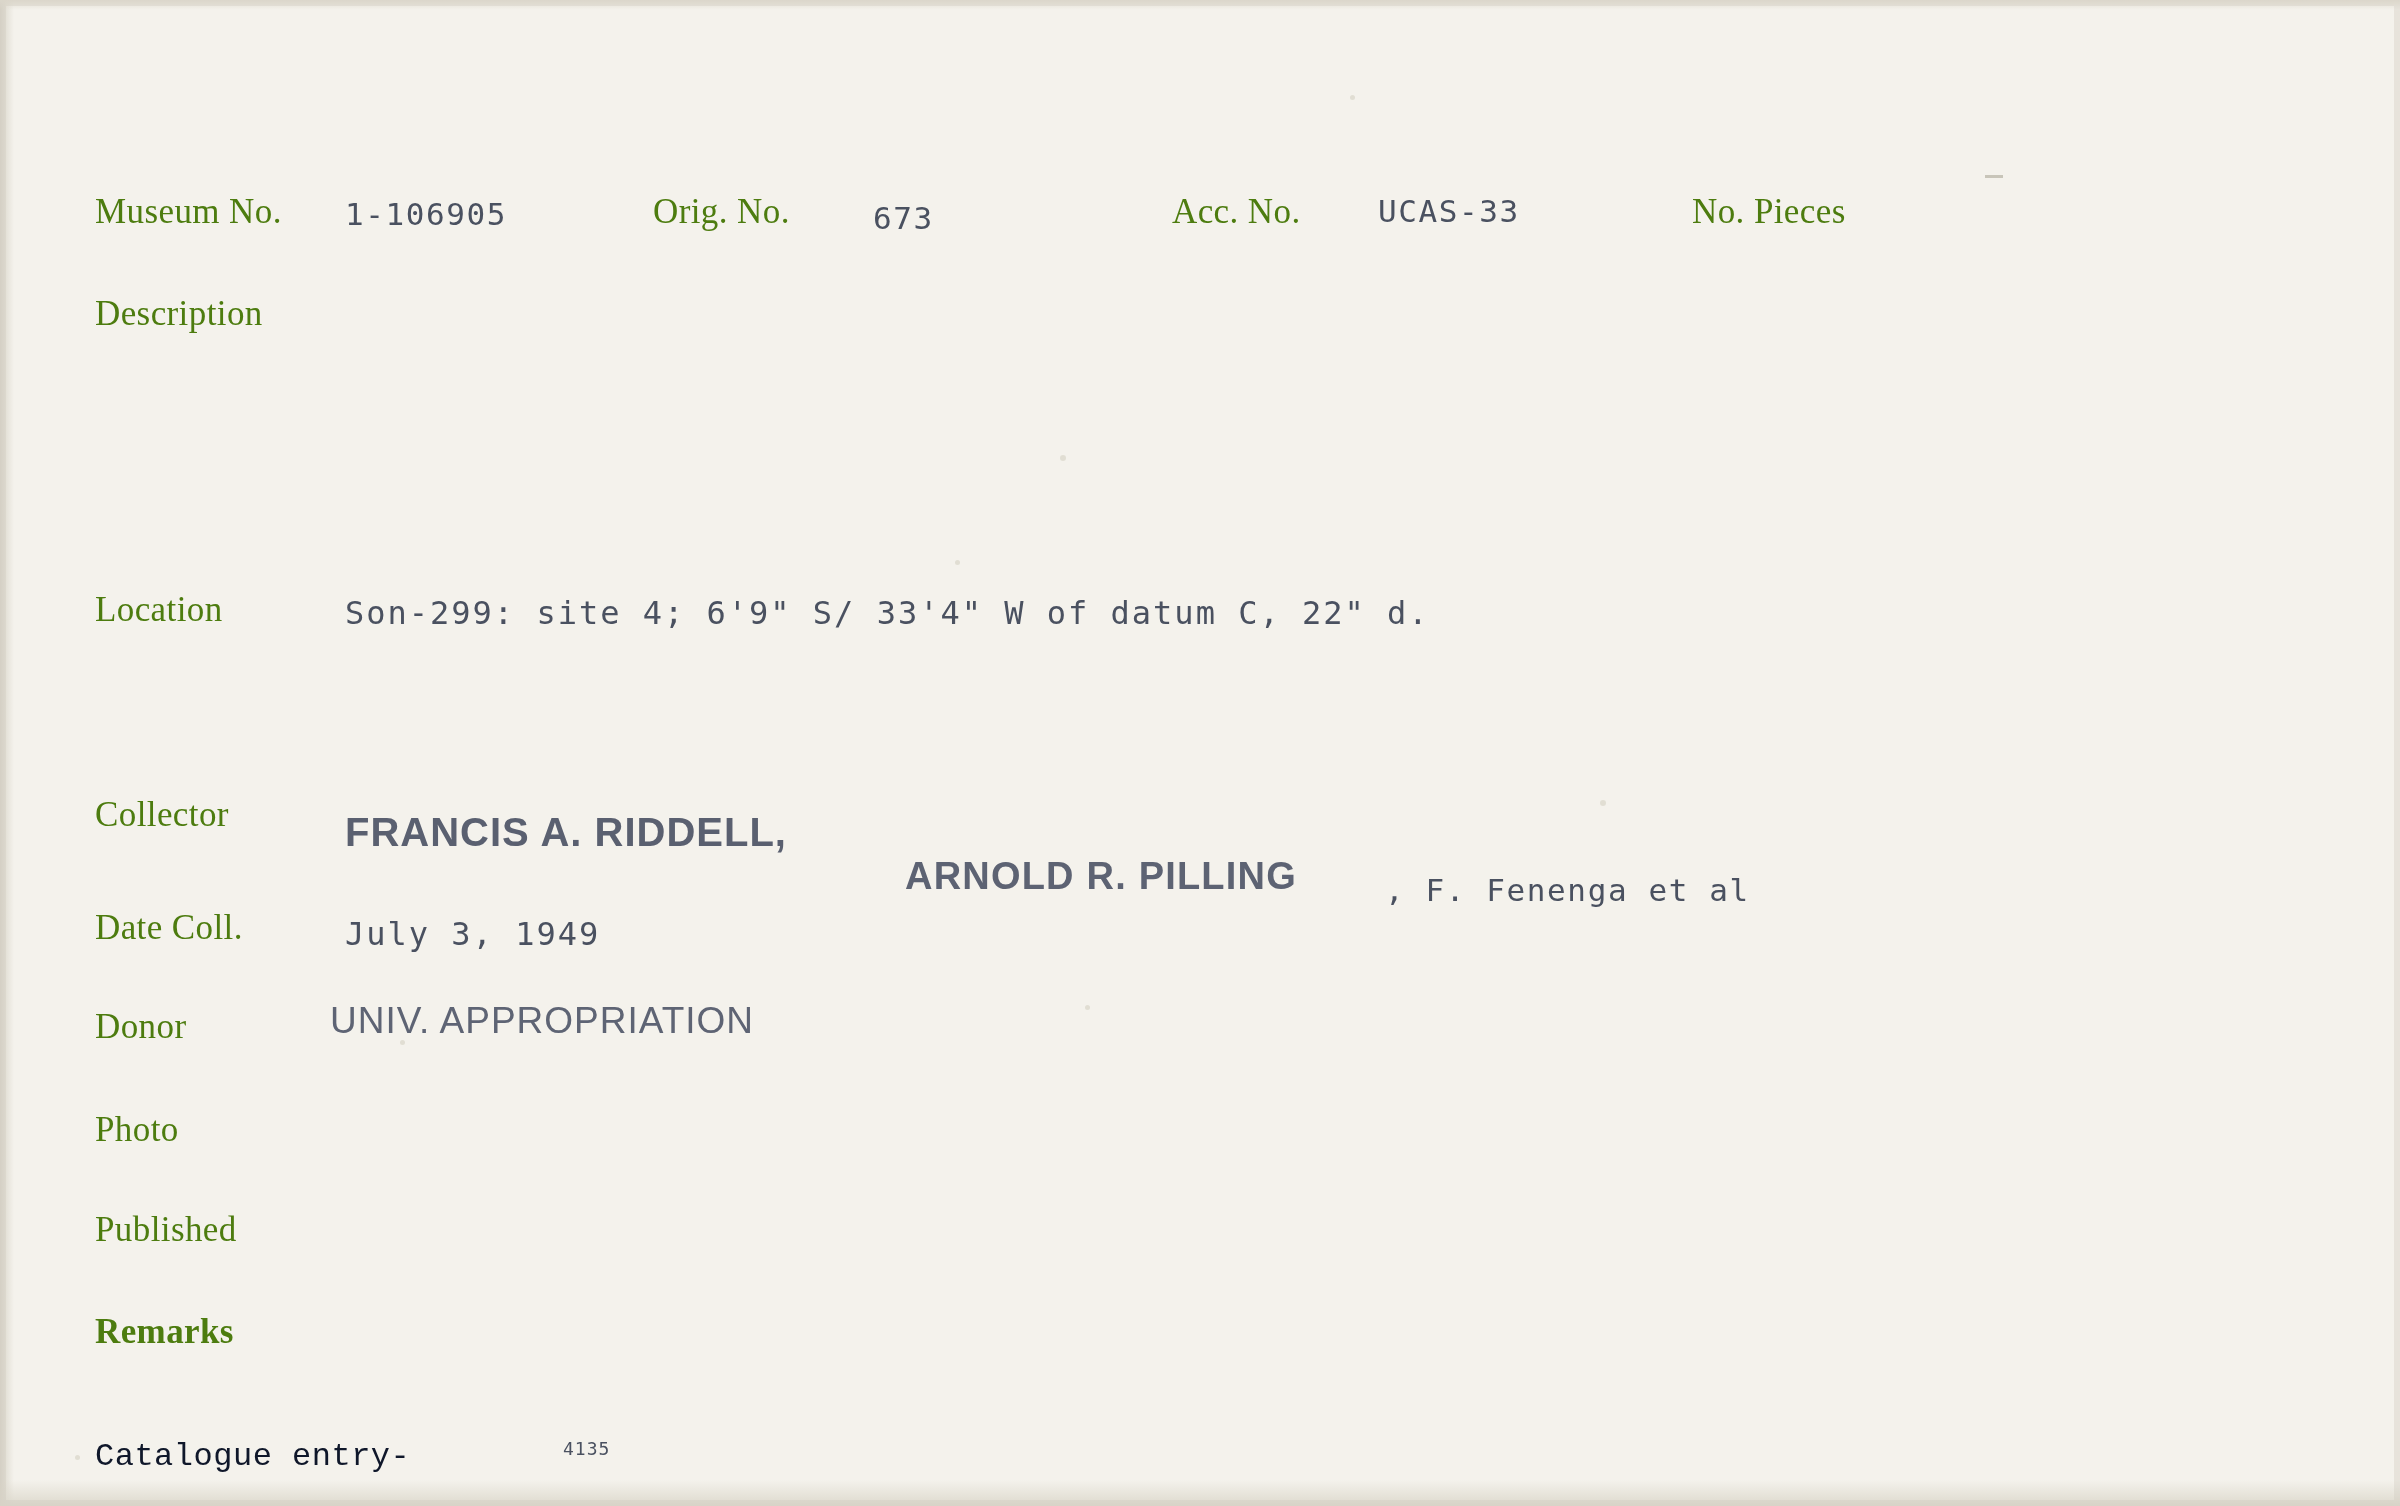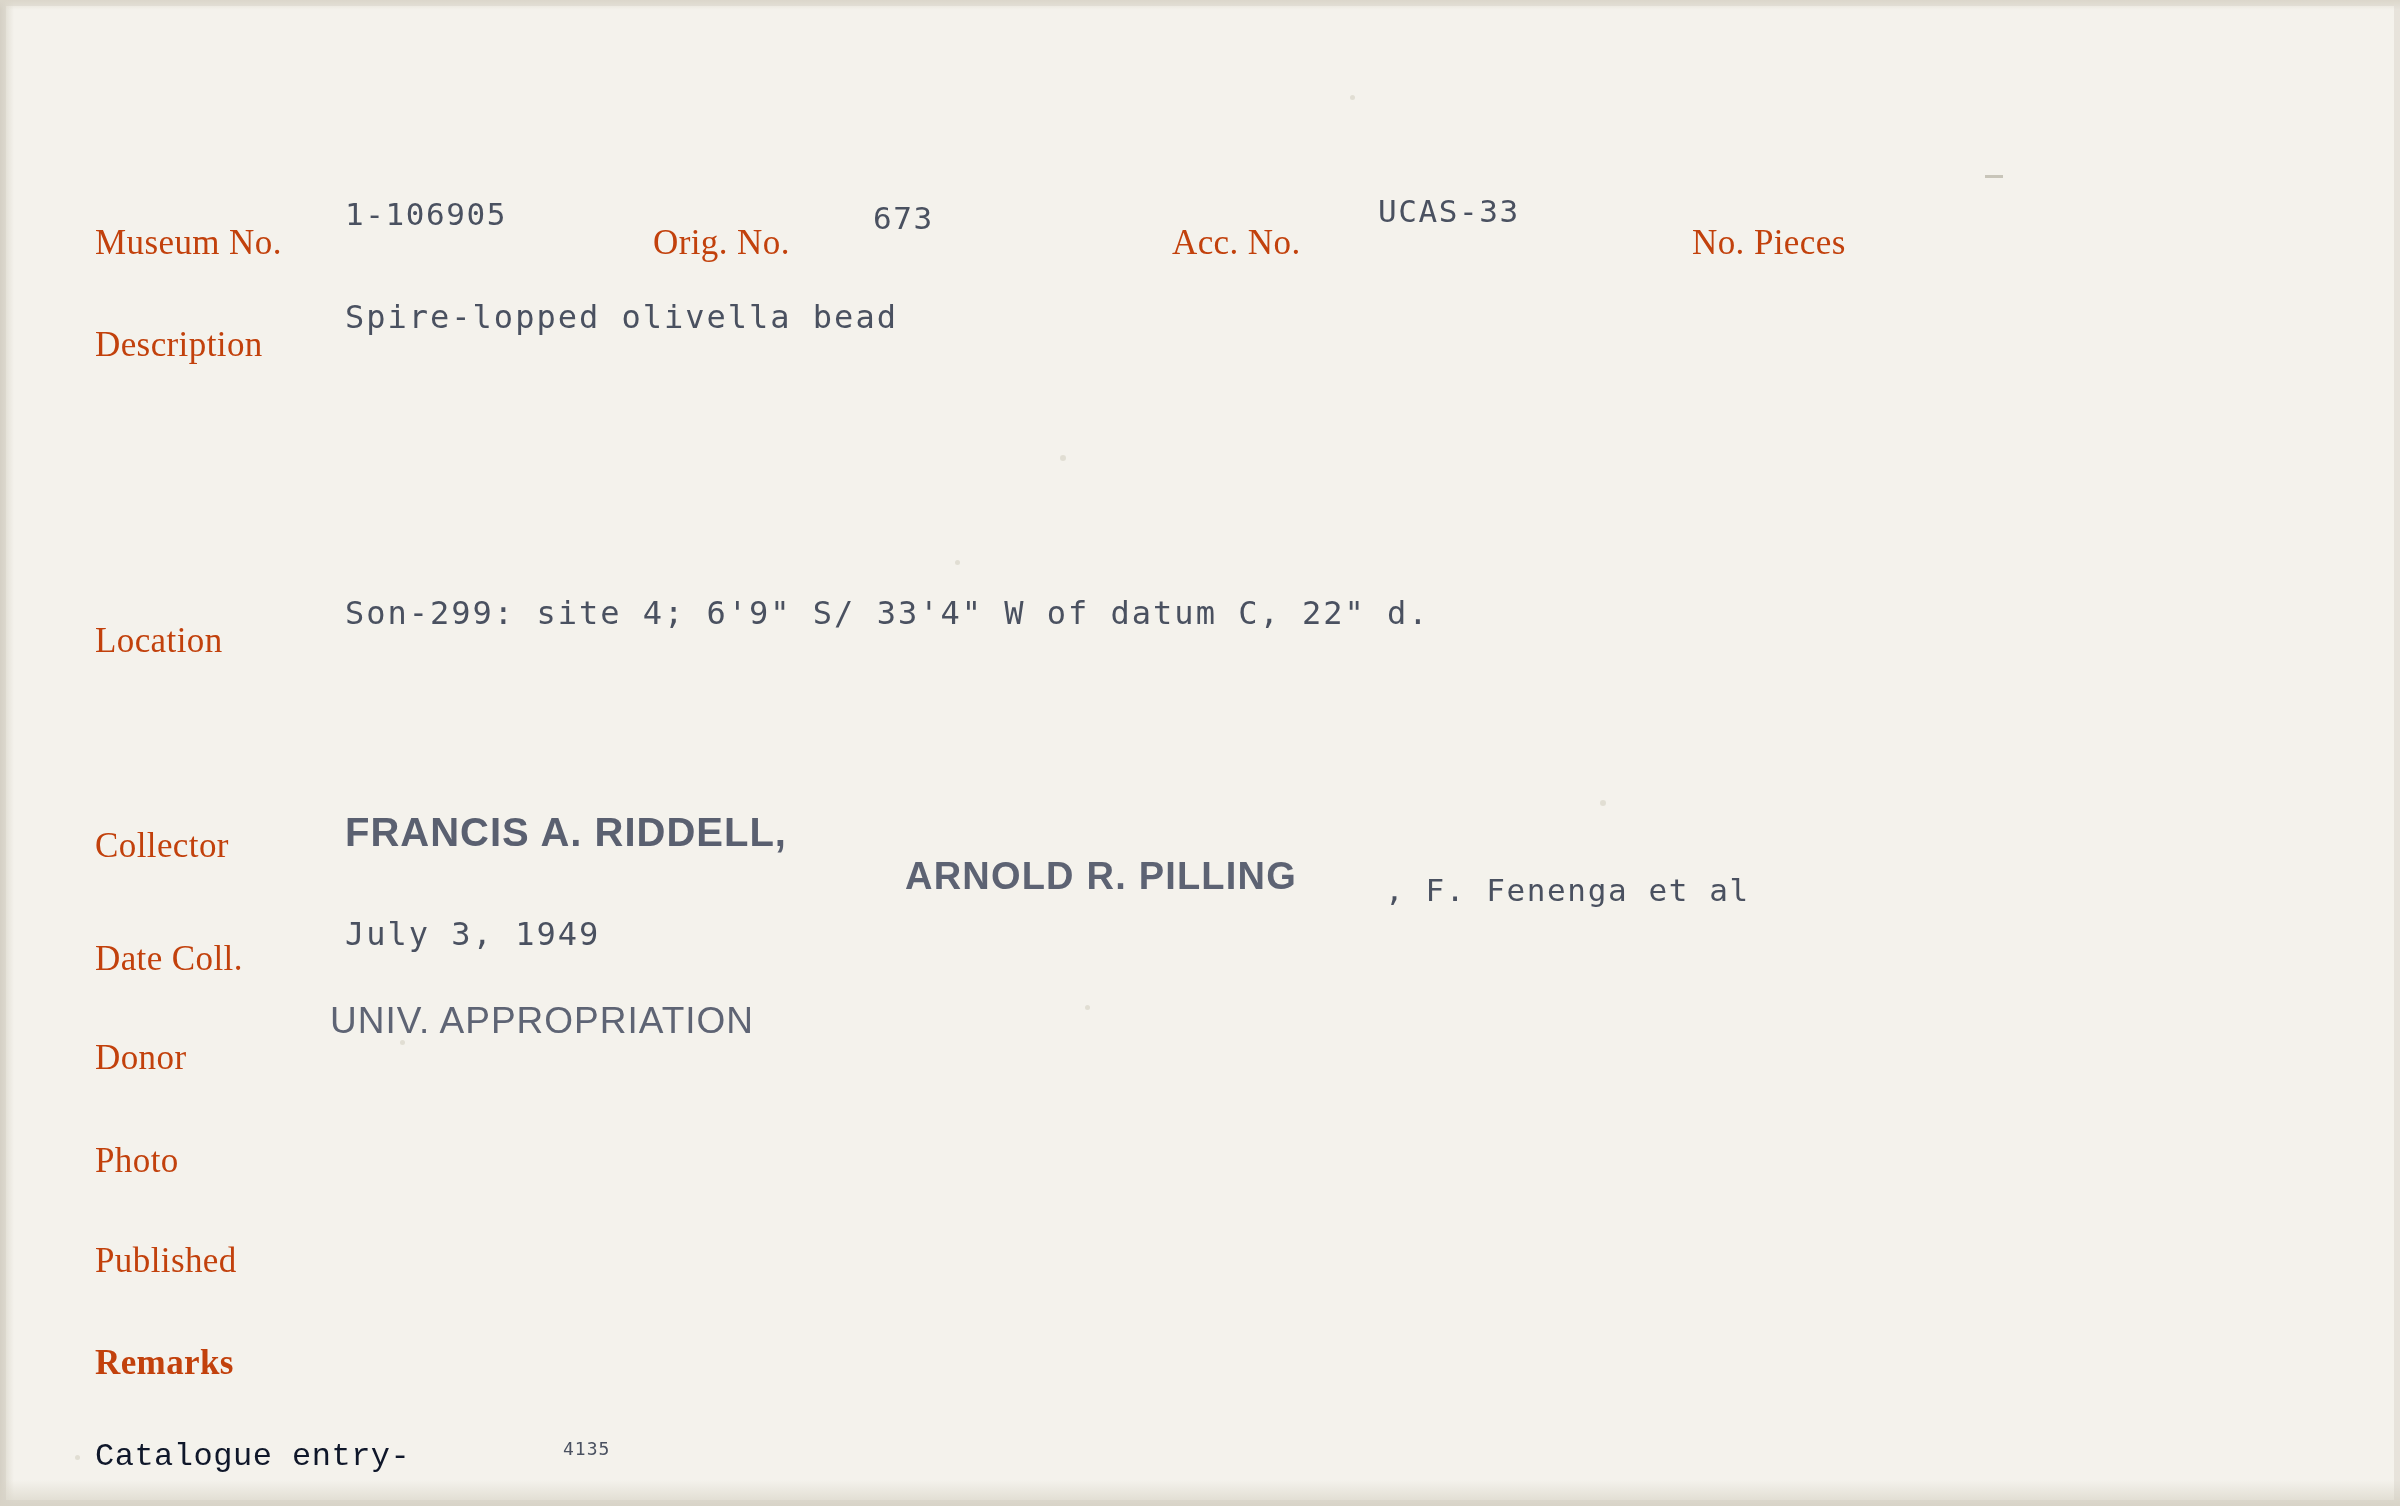--- a/index.html
+++ b/index.html
@@ -40,24 +40,23 @@
     left: 0; bottom: 0;
     width: 100%; height: 26px;
     background: linear-gradient(to top, #ddd9cd, rgba(244,242,236,0));
   }
 
   
   .label {
     position: absolute;
     font-family: "Liberation Serif", serif;
     font-size: 35px;
-    color: #c2410c;
+    color: #4d7c0f;
     letter-spacing: 0.4px;
     white-space: nowrap;
-    margin-top: 31px;
   }
 
   
   .typed {
     position: absolute;
     font-family: "DejaVu Sans Mono", monospace;
     font-size: 31px;
     color: #4a5160;
     letter-spacing: 1.6px;
     white-space: nowrap;
@@ -141,21 +140,20 @@
   <div class="label" style="left:653px; top:192px;">Orig. No.</div>
   <div class="typed" style="left:873px; top:200px;">673</div>
 
   <div class="label" style="left:1172px; top:192px;text-align:right;">Acc. No.</div>
   <div class="typed" style="left:1378px; top:193px;">UCAS-33</div>
 
   <div class="label" style="left:1692px; top:192px;">No. Pieces</div>
   <div class="typed" style="left:1960px; top:196px;"></div>
 
   <div class="label" style="left:95px; top:294px;">Description</div>
-  <div class="typed typed-lg" style="left:345px; top:298px;">Spire-lopped olivella bead</div>
 
   <div class="label" style="left:95px; top:590px;">Location</div>
   <div class="typed typed-lg" style="left:345px; top:594px;">Son-299: site 4; 6'9" S/ 33'4" W of datum C, 22" d.</div>
 
   <div class="label" style="left:95px; top:795px;">Collector</div>
   <div class="stamp stamp-2" style="left:905px; top:855px;">ARNOLD R. PILLING</div>
   <div class="stamp" style="left:345px; top:810px;">FRANCIS A. RIDDELL,</div>
   <div class="typed" style="left:1385px; top:872px;">, F. Fenenga et al</div>
 
   <div class="label" style="left:95px; top:908px;">Date Coll.</div>

